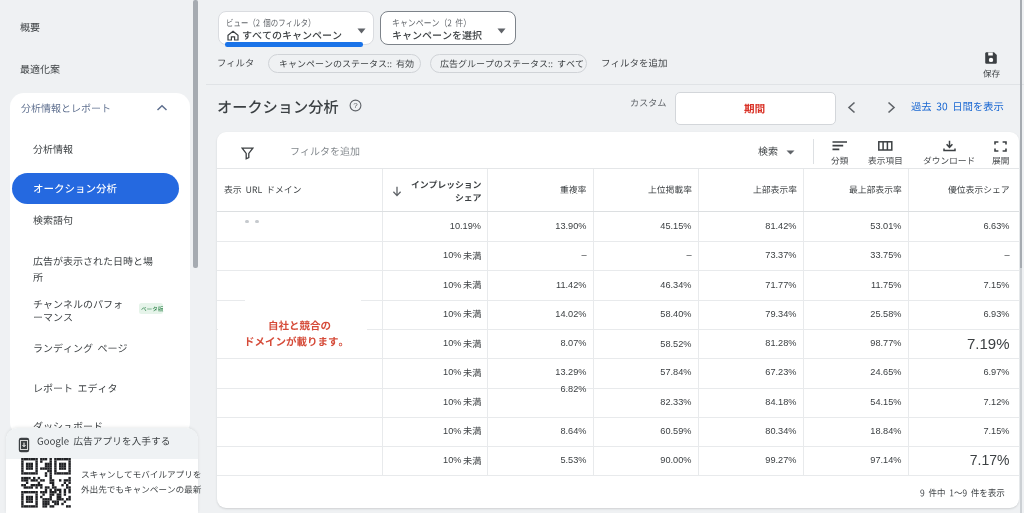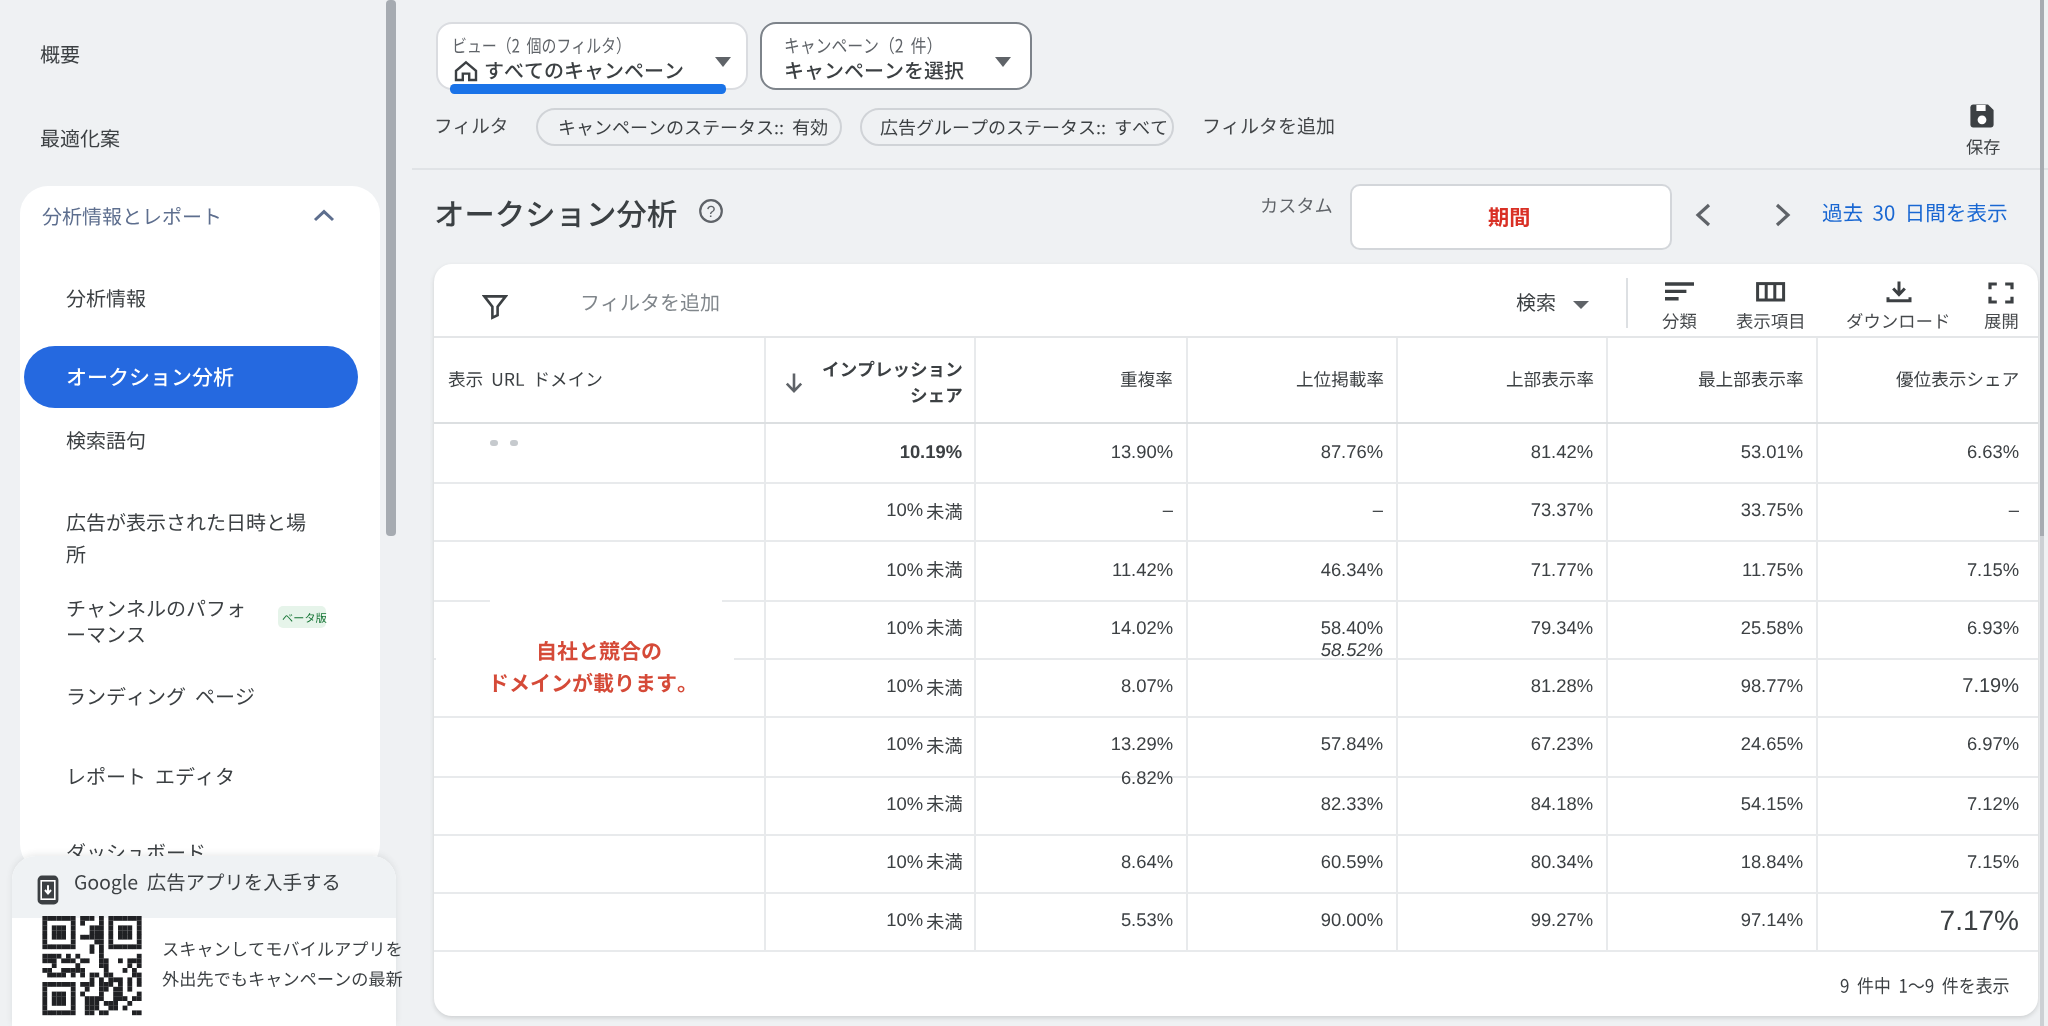--- a/index.html
+++ b/index.html
@@ -971,23 +971,23 @@
       <use href="#q149" x="1000"></use>
       <use href="#q30" x="2000"></use>
       <use href="#q31" x="3000"></use>
       <use href="#q62" x="4000"></use>
       <use href="#q154" x="5000"></use>
       <use href="#q71" x="6000"></use>
     </g>
   </svg>
 <div style="position:absolute;left:217px;top:211px;width:802px;height:1.2px;background:#dcdfe1;"></div>
 <div style="position:absolute;left:217px;top:241.2px;width:802px;height:1px;background:#e8eaec;"></div>
-<div style="position:absolute;font-size:9.2px;color:#3c4043;line-height:11.0px;top:221.1px;white-space:nowrap;right:543.0px;font-weight:bold;">10.19%</div>
+<div style="position:absolute;font-size:9.2px;color:#3c4043;line-height:11.0px;top:221.1px;white-space:nowrap;right:543.0px;">10.19%</div>
 <div style="position:absolute;font-size:9.2px;color:#3c4043;line-height:11.0px;top:221.1px;white-space:nowrap;right:437.5px;">13.90%</div>
-<div style="position:absolute;font-size:9.2px;color:#3c4043;line-height:11.0px;top:221.1px;white-space:nowrap;right:332.5px;">87.76%</div>
+<div style="position:absolute;font-size:9.2px;color:#3c4043;line-height:11.0px;top:221.1px;white-space:nowrap;right:332.5px;">45.15%</div>
 <div style="position:absolute;font-size:9.2px;color:#3c4043;line-height:11.0px;top:221.1px;white-space:nowrap;right:227.5px;">81.42%</div>
 <div style="position:absolute;font-size:9.2px;color:#3c4043;line-height:11.0px;top:221.1px;white-space:nowrap;right:122.5px;">53.01%</div>
 <div style="position:absolute;font-size:9.2px;color:#3c4043;line-height:11.0px;top:221.1px;white-space:nowrap;right:14.5px;">6.63%</div>
 <div style="position:absolute;left:217px;top:270.4px;width:802px;height:1px;background:#e8eaec;"></div>
 <div style="position:absolute;font-size:9.2px;color:#3c4043;line-height:11.0px;top:250.4px;white-space:nowrap;right:562.5px;">10%</div>
 <svg style="position:absolute;left:462.6px;top:250.8px;overflow:visible" width="18.4" height="10.3">
     <g fill="#3c4043" transform="scale(0.009200,-0.009200) translate(0,-900)">
       <use href="#q155" x="0"></use>
       <use href="#q156" x="1000"></use>
     </g>
@@ -1025,24 +1025,24 @@
 <div style="position:absolute;font-size:9.2px;color:#3c4043;line-height:11.0px;top:308.9px;white-space:nowrap;right:14.5px;">6.93%</div>
 <div style="position:absolute;left:217px;top:358.2px;width:802px;height:1px;background:#e8eaec;"></div>
 <div style="position:absolute;font-size:9.2px;color:#3c4043;line-height:11.0px;top:338.2px;white-space:nowrap;right:562.5px;">10%</div>
 <svg style="position:absolute;left:462.6px;top:338.6px;overflow:visible" width="18.4" height="10.3">
     <g fill="#3c4043" transform="scale(0.009200,-0.009200) translate(0,-900)">
       <use href="#q155" x="0"></use>
       <use href="#q156" x="1000"></use>
     </g>
   </svg>
 <div style="position:absolute;font-size:9.2px;color:#3c4043;line-height:11.0px;top:338.2px;white-space:nowrap;right:437.5px;margin-left:39px;">8.07%</div>
-<div style="position:absolute;font-size:9.2px;color:#3c4043;line-height:11.0px;top:320px;white-space:nowrap;right:332.5px;font-style:italic;">58.52%</div>
+<div style="position:absolute;font-size:9.2px;color:#3c4043;line-height:11.0px;top:339px;white-space:nowrap;right:332.5px;">58.52%</div>
 <div style="position:absolute;font-size:9.2px;color:#3c4043;line-height:11.0px;top:338.2px;white-space:nowrap;right:227.5px;">81.28%</div>
 <div style="position:absolute;font-size:9.2px;color:#3c4043;line-height:11.0px;top:338.2px;white-space:nowrap;right:122.5px;">98.77%</div>
-<div style="position:absolute;font-size:10px;color:#3c4043;line-height:11.0px;top:338.2px;white-space:nowrap;right:14.5px;">7.19%</div>
+<div style="position:absolute;font-size:15px;color:#3c4043;line-height:11.0px;top:338.2px;white-space:nowrap;right:14.5px;">7.19%</div>
 <div style="position:absolute;left:217px;top:387.5px;width:802px;height:1px;background:#e8eaec;"></div>
 <div style="position:absolute;font-size:9.2px;color:#3c4043;line-height:11.0px;top:367.4px;white-space:nowrap;right:562.5px;">10%</div>
 <svg style="position:absolute;left:462.6px;top:367.9px;overflow:visible" width="18.4" height="10.3">
     <g fill="#3c4043" transform="scale(0.009200,-0.009200) translate(0,-900)">
       <use href="#q155" x="0"></use>
       <use href="#q156" x="1000"></use>
     </g>
   </svg>
 <div style="position:absolute;font-size:9.2px;color:#3c4043;line-height:11.0px;top:367.4px;white-space:nowrap;right:437.5px;">13.29%</div>
 <div style="position:absolute;font-size:9.2px;color:#3c4043;line-height:11.0px;top:367.4px;white-space:nowrap;right:332.5px;">57.84%</div>

